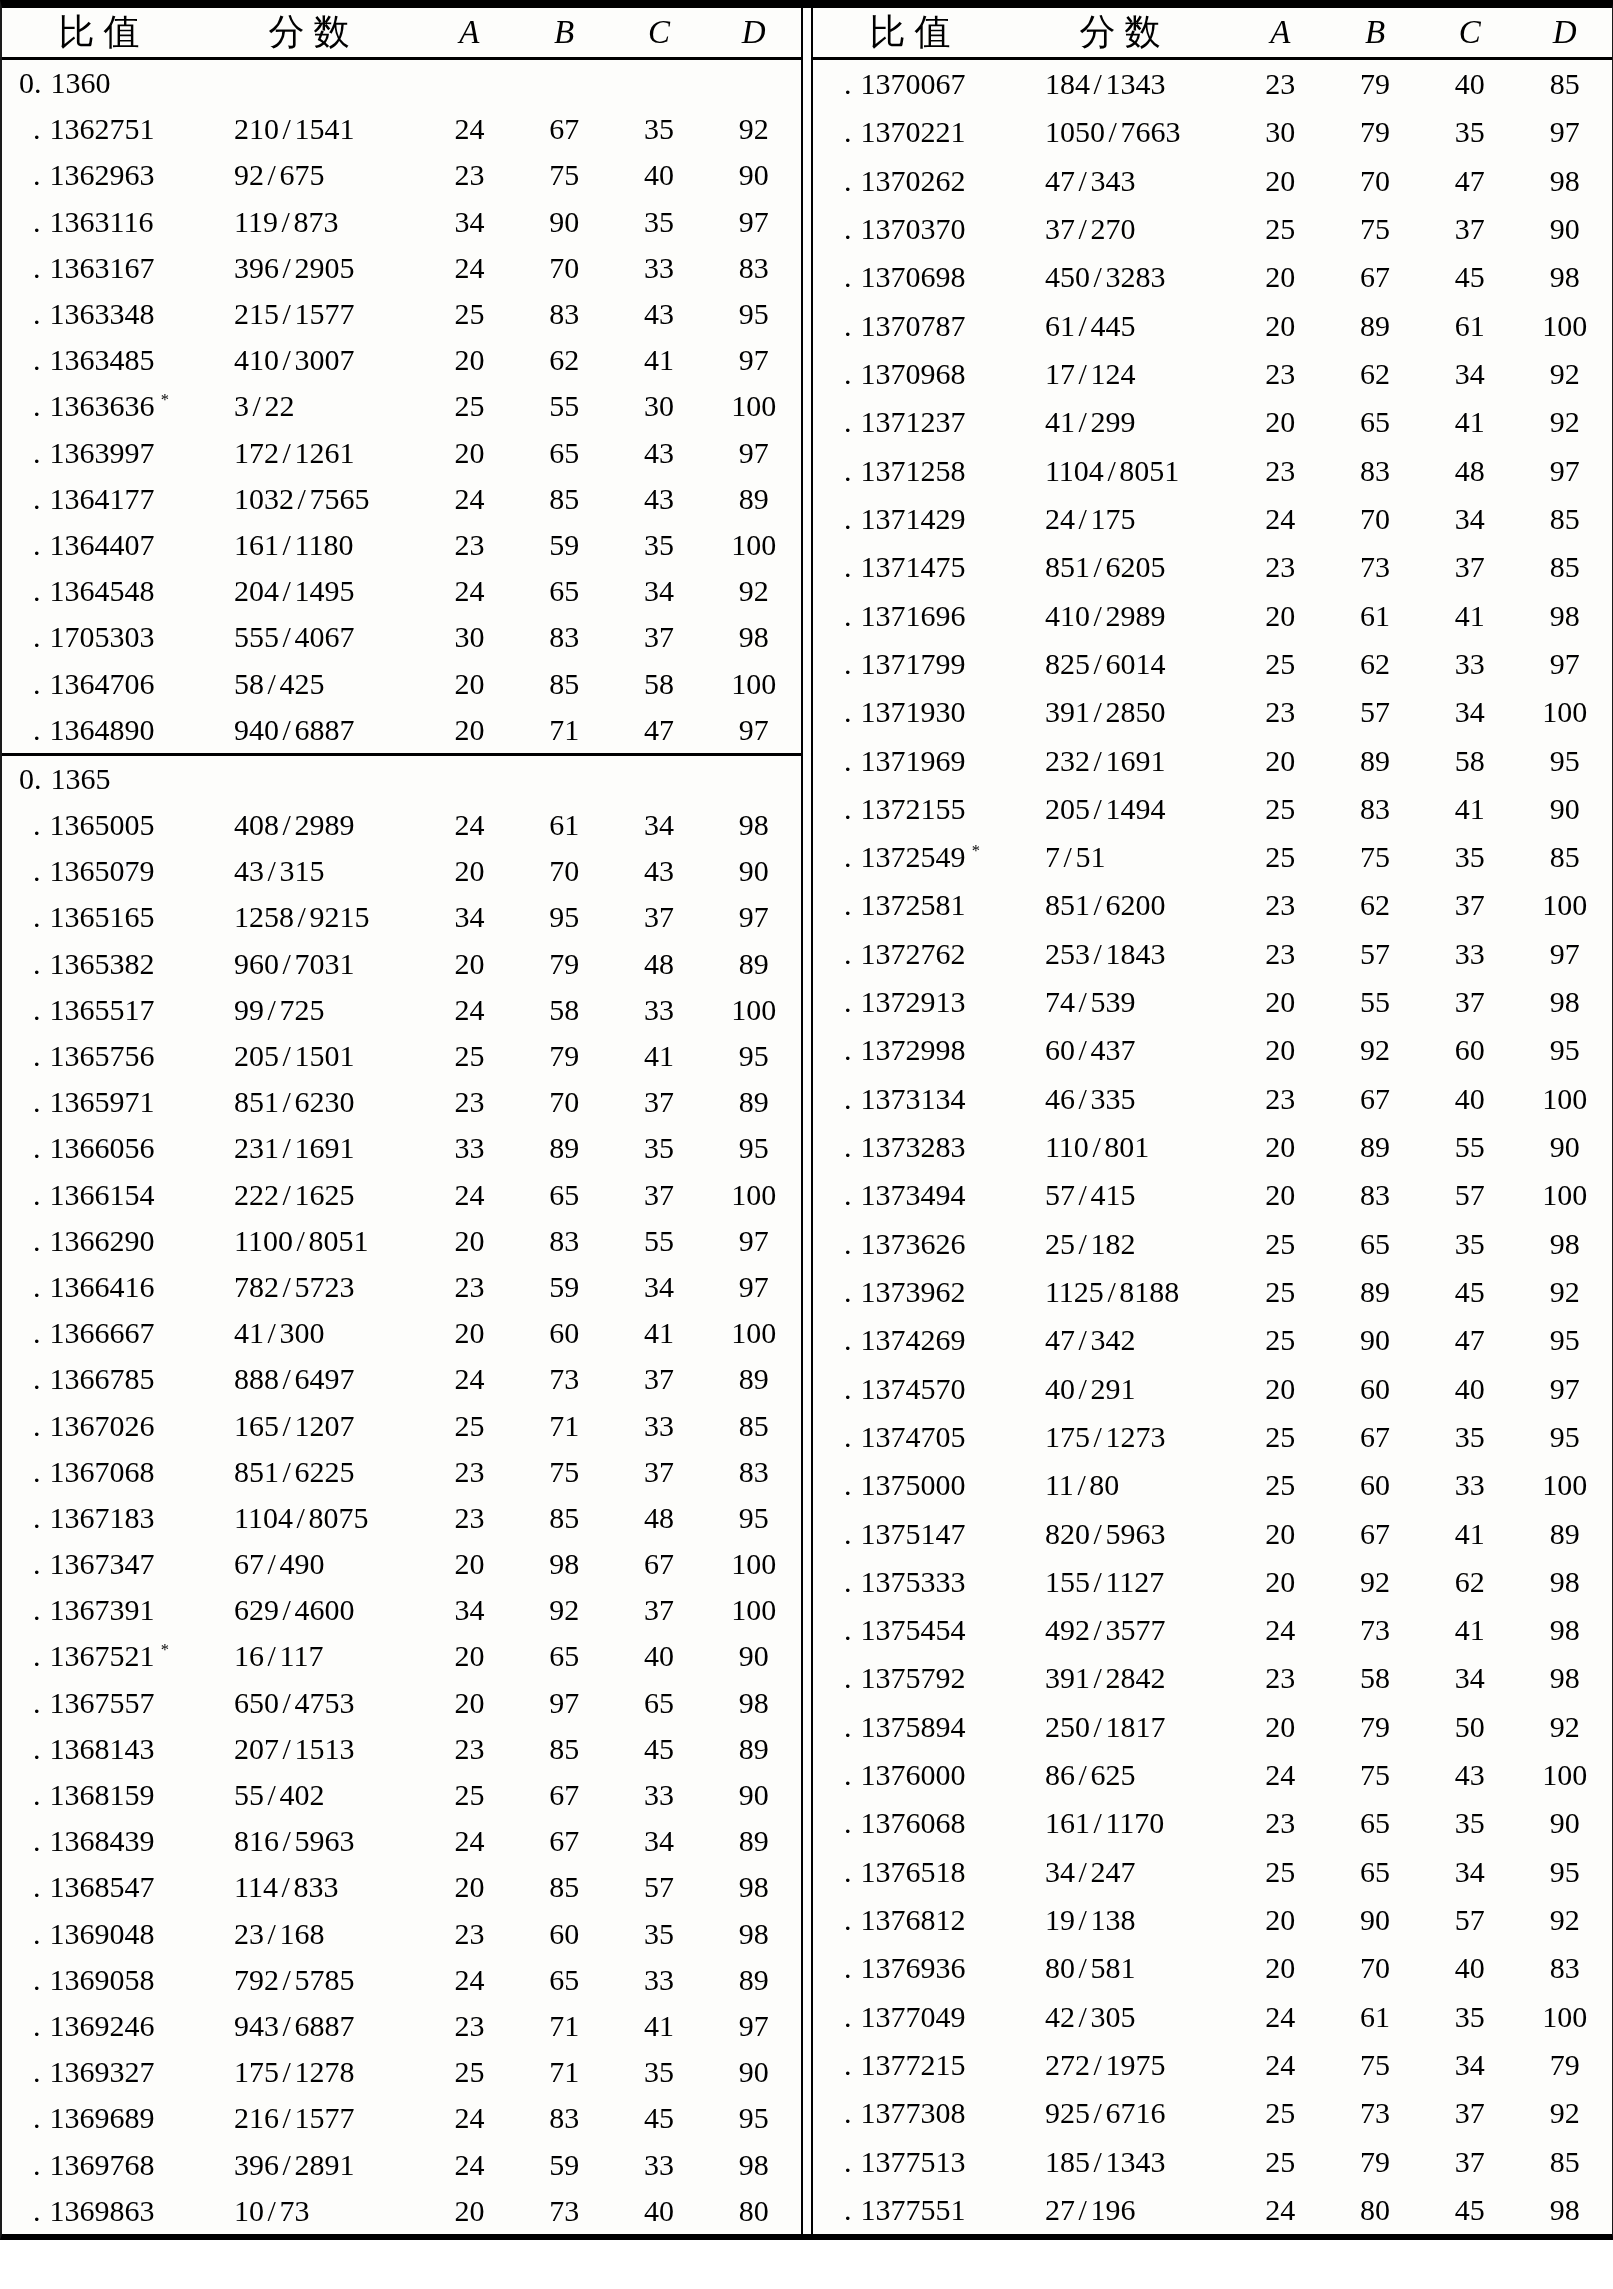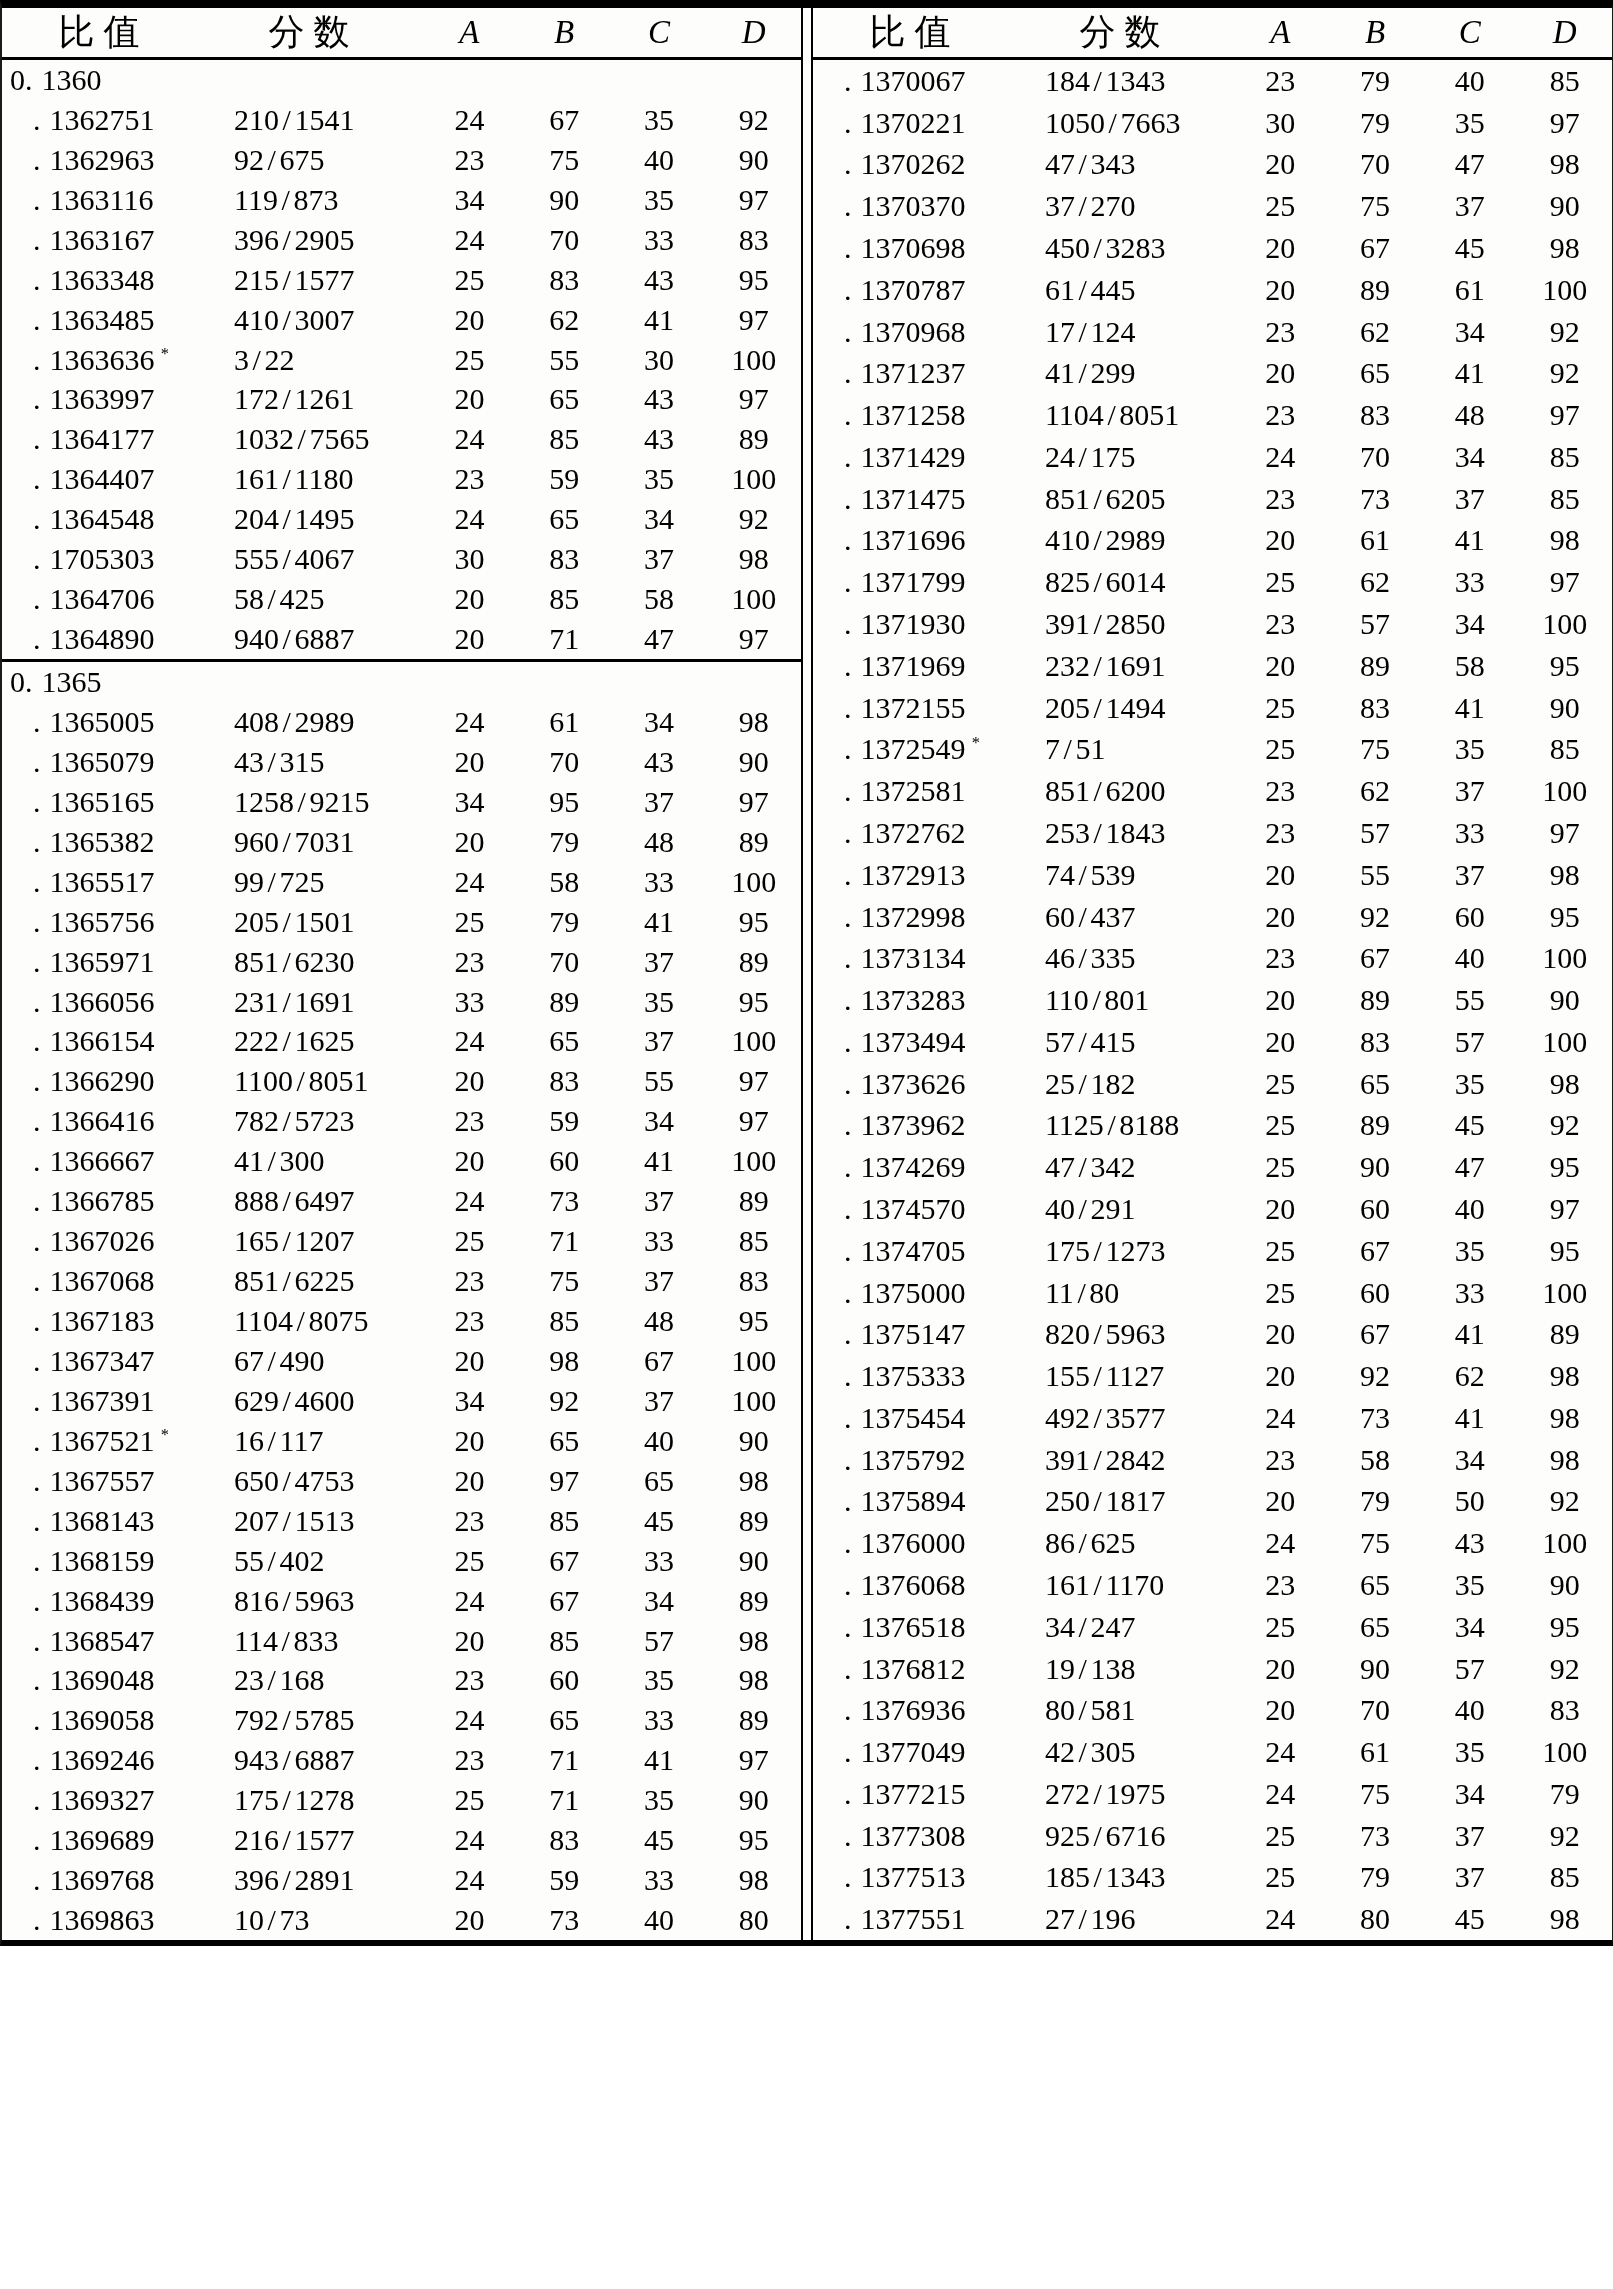--- a/index.html
+++ b/index.html
@@ -1,19 +1,19 @@
 <!DOCTYPE html>
 <html style="font-size:14.5px"><head>
 <meta charset="utf-8">
 <style>
   * { margin:0; padding:0; box-sizing:border-box; }
   html,body { background:#ffffff; }
   .page {
     position:relative;
-    width:1614px; height:1946px;
+    width:1614px; height:2240px;
     background:#fdfdfb; color:#000;
     font-family:"Liberation Serif","DejaVu Serif",serif;
     font-size:30px;
     border-top:8.1px solid #000;
     border-bottom:6.3px solid #000;
     border-left:2.7px solid #1a1a1a;
     border-right:2.7px solid #1a1a1a;
     display:flex;
     overflow:hidden;
   }
@@ -26,21 +26,21 @@
   }
   .header-row { flex:0 0 43px; border-bottom:3.6px solid #000; }
   .col-head { text-align:center; font-size:36px; }
   .col-head.cjk { letter-spacing:9px; text-indent:9px; font-size:36px; }
   .col-head.letter { font-style:italic; font-size:33px; }
   .rows { flex:1 1 auto; display:flex; flex-direction:column; }
   .row { flex:1 1 0; min-height:0; }
   .rule-top { border-top:3.6px solid #000; }
   .cell { white-space:nowrap; }
   .ratio { padding-left:31px; }
-  .section-label { padding-left:8px; grid-column:1 / span 2; }
+  .section-label { padding-left:17px; grid-column:1 / span 2; }
   .fraction { padding-left:38px; }
   .num { text-align:center; }
   .dot-gap { display:inline-block; width:9px; }
   .slash { padding:0 3.6px; }
   sup.star { font-size:0.55em; vertical-align:super; margin-left:6.3px; line-height:0; }
 </style>
 </head>
 <body>
 
 <div class="page">

